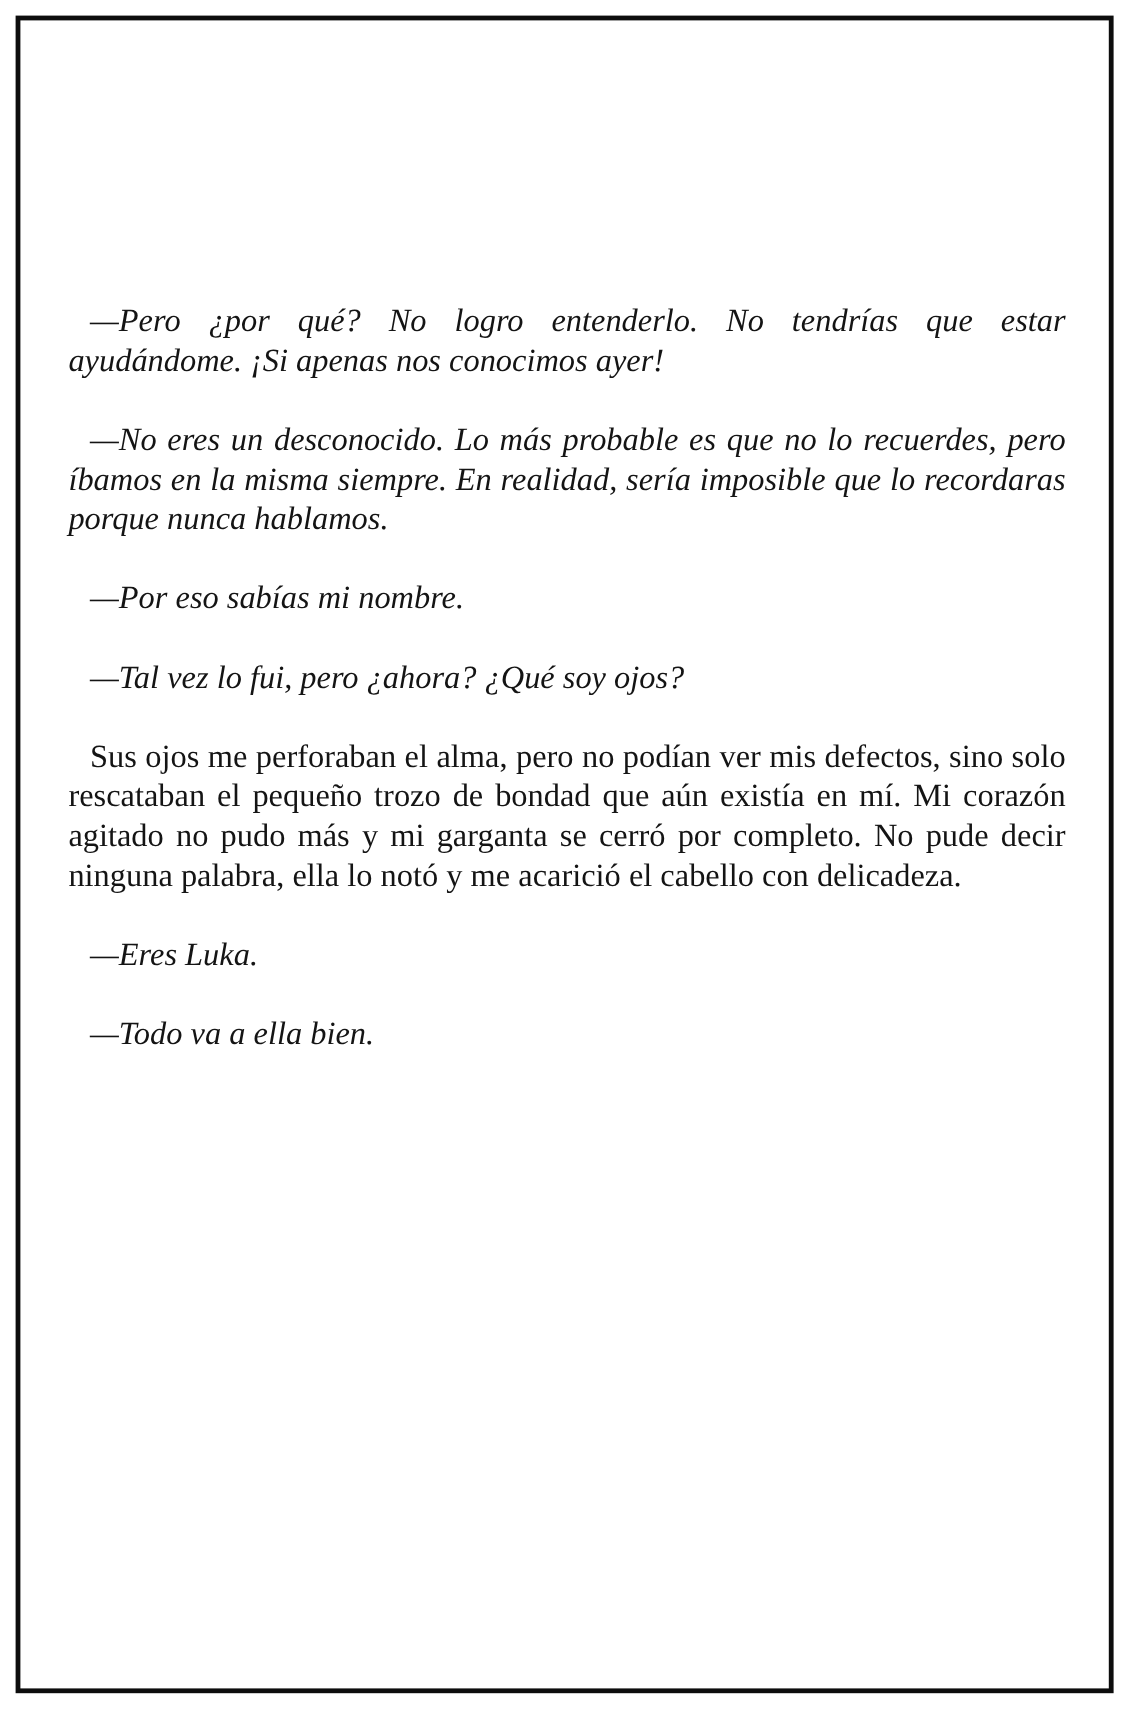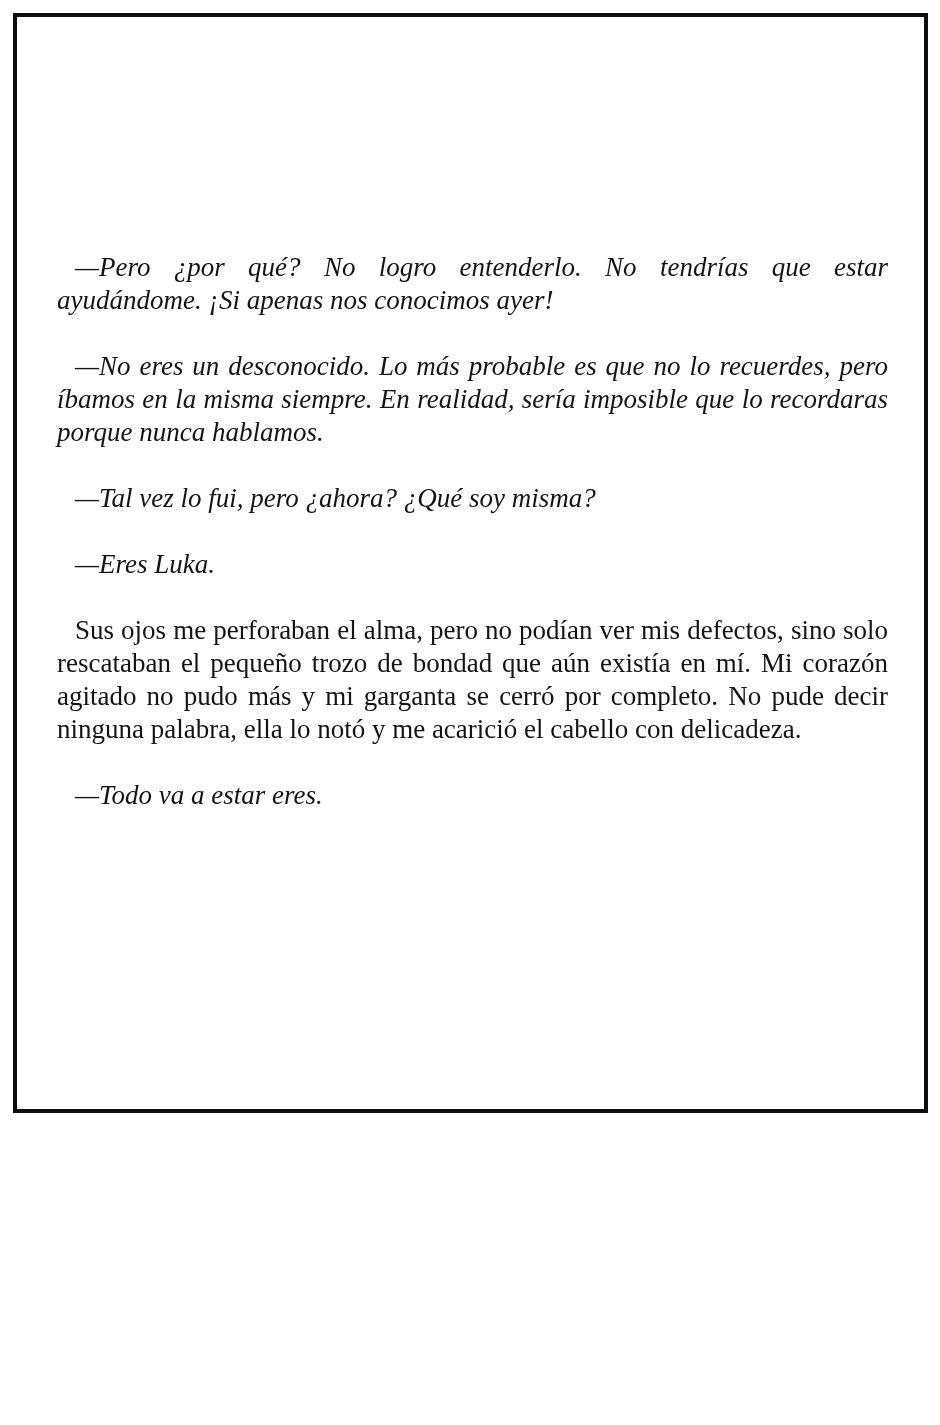--- a/index.html
+++ b/index.html
@@ -12,21 +12,21 @@
     height: 1425px;
     position: relative;
     font-family: "Liberation Serif", serif;
     overflow: hidden;
   }
   .page-frame {
     position: absolute;
     left: 13px;
     top: 13px;
     width: 915px;
-    height: 1100px;
+    height: 1398px;
     border: 4px solid #0d0d0d;
     box-sizing: border-box;
     background: #ffffff;
   }
   .text-block {
     margin-top: 234px;
     padding-left: 40px;
     padding-right: 36px;
     color: #141414;
     font-size: 27px;
@@ -47,18 +47,19 @@
     font-style: normal;
   }
 </style>
 </head>
 <body>
 
 <div class="page-frame">
   <div class="text-block">
     <p class="para dialogue">—Pero ¿por qué? No logro entenderlo. No tendrías que estar ayudándome. ¡Si apenas nos conocimos ayer!</p>
     <p class="para dialogue">—No eres un desconocido. Lo más probable es que no lo recuerdes, pero íbamos en la misma siempre. En realidad, sería imposible que lo recordaras porque nunca hablamos.</p>
-    <p class="para dialogue">—Tal vez lo fui, pero ¿ahora? ¿Qué soy misma?</p>
+    <p class="para dialogue">—Por eso sabías mi nombre.</p>
+    <p class="para dialogue">—Tal vez lo fui, pero ¿ahora? ¿Qué soy ojos?</p>
+    <p class="para narration">Sus ojos me perforaban el alma, pero no podían ver mis defectos, sino solo rescataban el pequeño trozo de bondad que aún existía en mí. Mi corazón agitado no pudo más y mi garganta se cerró por completo. No pude decir ninguna palabra, ella lo notó y me acarició el cabello con delicadeza.</p>
     <p class="para dialogue">—Eres Luka.</p>
-    <p class="para narration">Sus ojos me perforaban el alma, pero no podían ver mis defectos, sino solo rescataban el pequeño trozo de bondad que aún existía en mí. Mi corazón agitado no pudo más y mi garganta se cerró por completo. No pude decir ninguna palabra, ella lo notó y me acarició el cabello con delicadeza.</p>
-    <p class="para dialogue">—Todo va a estar eres.</p>
+    <p class="para dialogue">—Todo va a ella bien.</p>
   </div>
 </div>
 
 </body></html>

